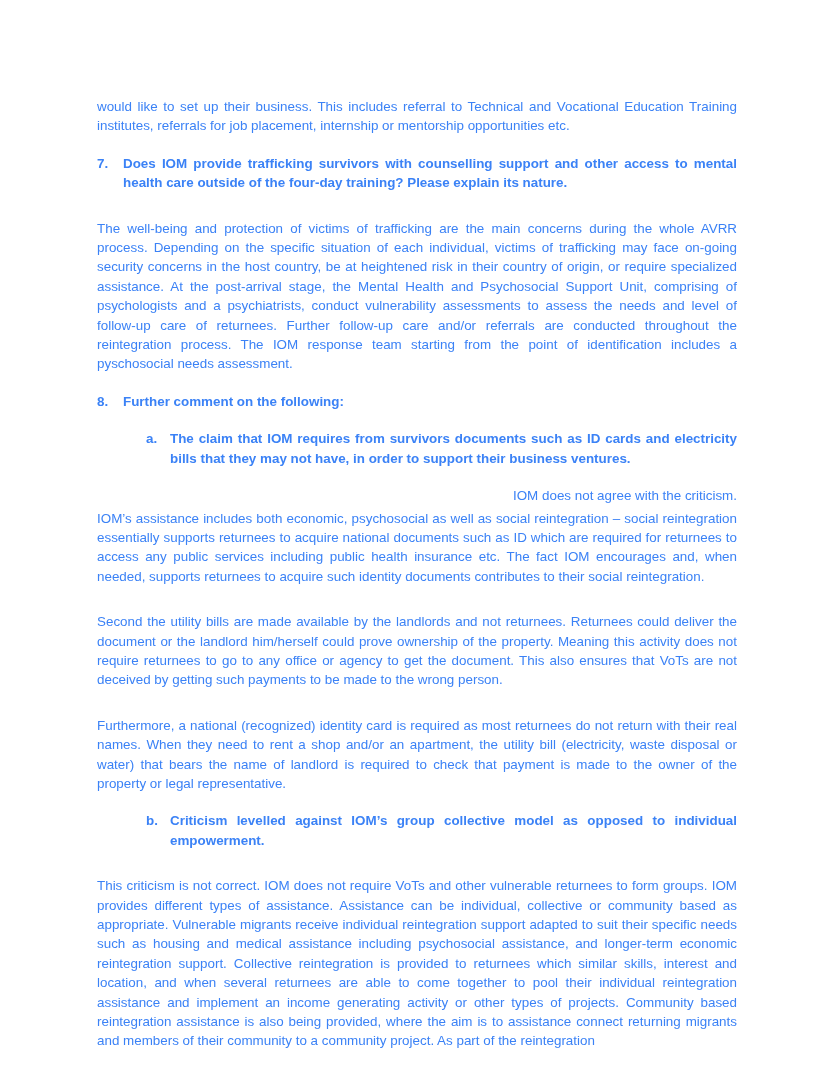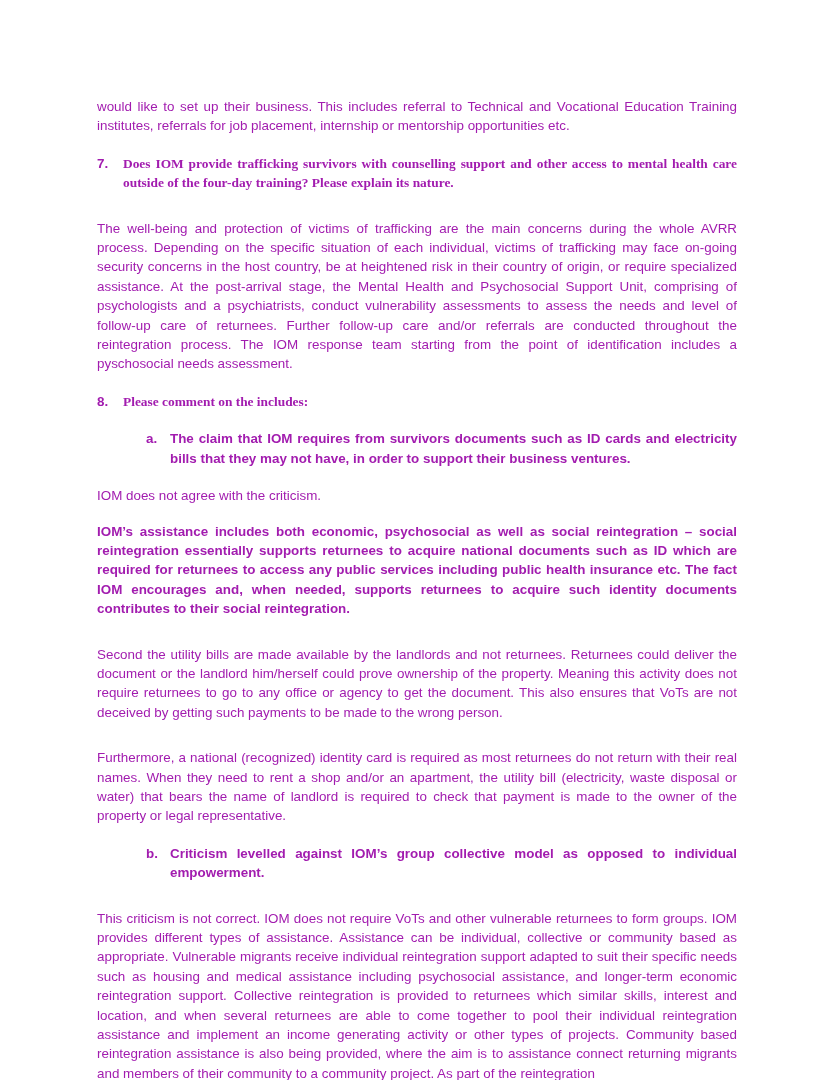--- a/index.html
+++ b/index.html
@@ -10,79 +10,78 @@
     overflow: hidden;
   }
   .page {
     position: relative;
     width: 834px;
     height: 1080px;
     background: #ffffff;
     font-family: "Liberation Sans", "DejaVu Sans", sans-serif;
     font-size: 13.4px;
     line-height: 19.4px;
-    color: #a21caf;
+    color: #3b82f6;
     padding: 97px 97px 0 97px;
   }
   .para {
     text-align: justify;
     margin-top: 26px;
   }
   .para.first { margin-top: 0; }
-  .para.no-gap { margin-top: 16px; font-weight: bold; }
+  .para.no-gap { margin-top: 3px; }
   
   .num-item {
     display: flex;
     margin-top: 18px;
     font-weight: bold;
   }
   .num-item .num {
     flex: 0 0 26px;
   }
   .num-item .num-text {
     flex: 1;
     text-align: justify;
-    font-family: Liberation Serif, serif;
   }
   
   .letter-item {
     display: flex;
     margin-top: 18px;
     margin-left: 49px;
     font-weight: bold;
   }
   .letter-item .letter {
     flex: 0 0 24px;
   }
   .letter-item .letter-text {
     flex: 1;
     text-align: justify;
   }
   .single-line {
-    text-align: left;
+    text-align: right;
     margin-top: 18px;
   }
 </style>
 </head>
 <body>
 
 <div class="page">
 
   <p class="para first">would like to set up their business. This includes referral to Technical and Vocational Education Training institutes, referrals for job placement, internship or mentorship opportunities etc.</p>
 
   <div class="num-item">
     <span class="num">7.</span>
     <span class="num-text">Does IOM provide trafficking survivors with counselling support and other access to mental health care outside of the four-day training? Please explain its nature.</span>
   </div>
 
   <p class="para">The well-being and protection of victims of trafficking are the main concerns during the whole AVRR process. Depending on the specific situation of each individual, victims of trafficking may face on-going security concerns in the host country, be at heightened risk in their country of origin, or require specialized assistance. At the post-arrival stage, the Mental Health and Psychosocial Support Unit, comprising of psychologists and a psychiatrists, conduct vulnerability assessments to assess the needs and level of follow-up care of returnees. Further follow-up care and/or referrals are conducted throughout the reintegration process. The IOM response team starting from the point of identification includes a pyschosocial needs assessment.</p>
 
   <div class="num-item">
     <span class="num">8.</span>
-    <span class="num-text">Please comment on the includes:</span>
+    <span class="num-text">Further comment on the following:</span>
   </div>
 
   <div class="letter-item">
     <span class="letter">a.</span>
     <span class="letter-text">The claim that IOM requires from survivors documents such as ID cards and electricity bills that they may not have, in order to support their business ventures.</span>
   </div>
 
   <p class="single-line">IOM does not agree with the criticism.</p>
 
   <p class="para no-gap">IOM’s assistance includes both economic, psychosocial as well as social reintegration – social reintegration essentially supports returnees to acquire national documents such as ID which are required for returnees to access any public services including public health insurance etc. The fact IOM encourages and, when needed, supports returnees to acquire such identity documents contributes to their social reintegration.</p>

